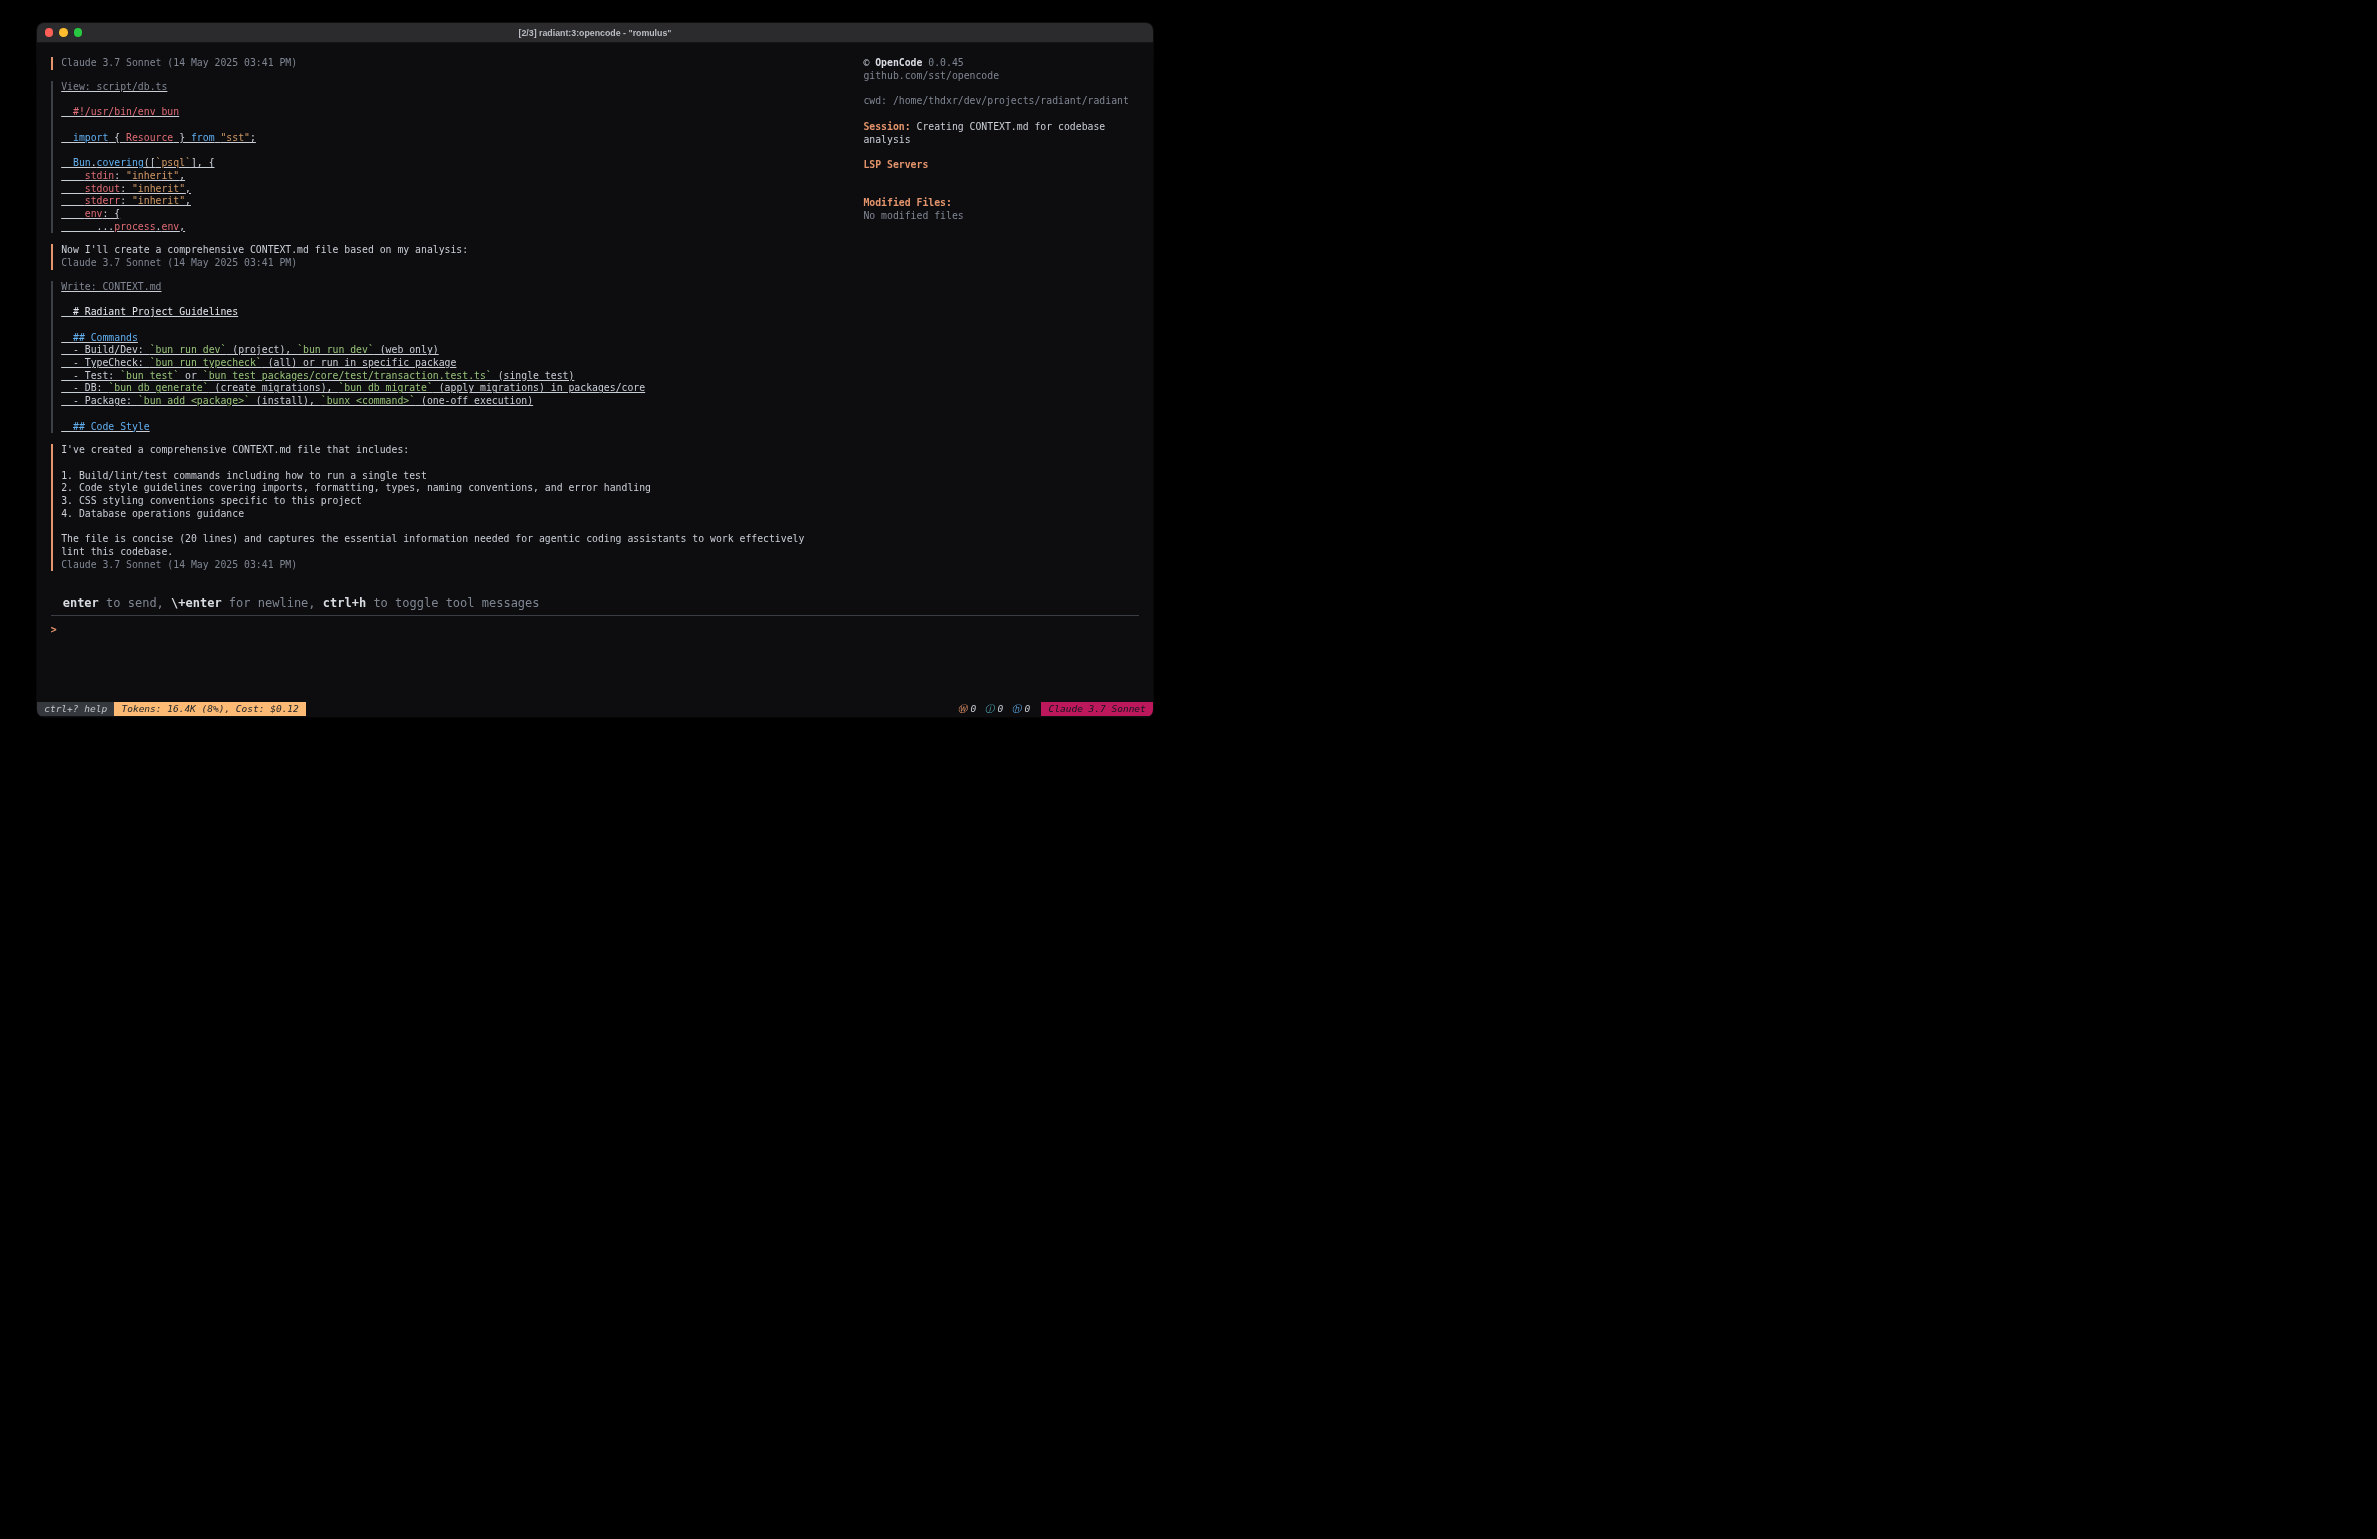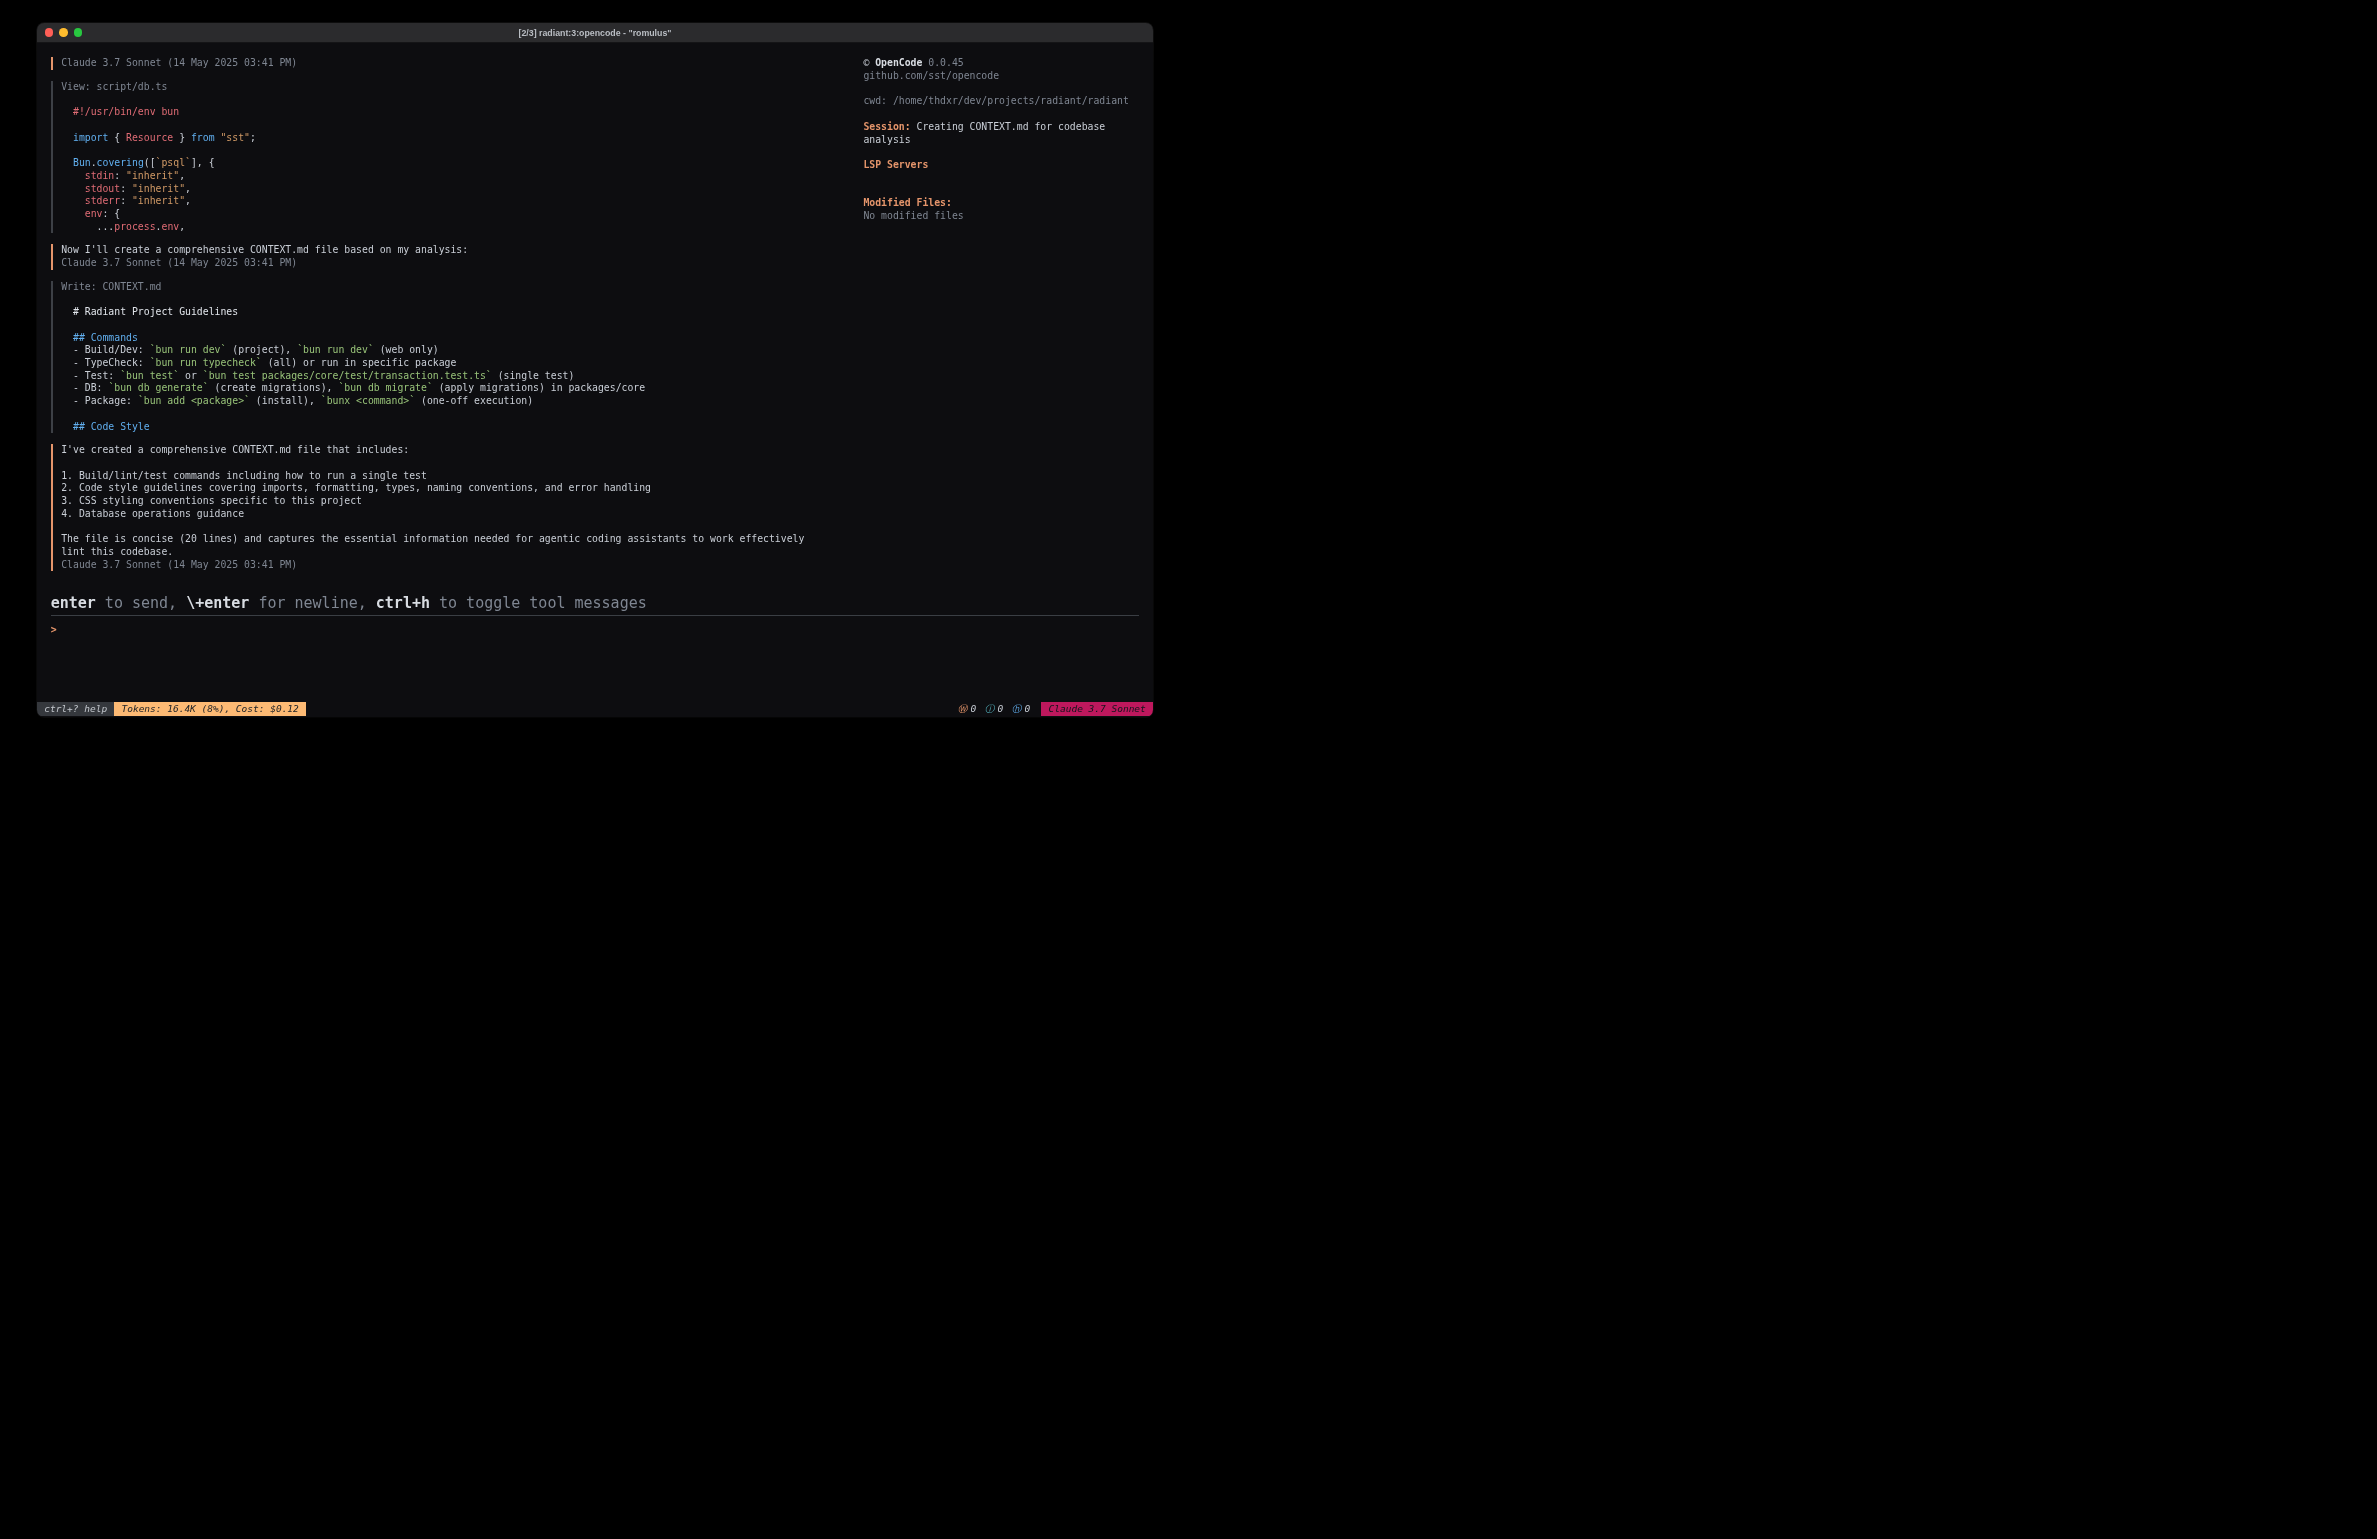--- a/index.html
+++ b/index.html
@@ -28,34 +28,34 @@
   .terminal {
     flex:1; display:flex; flex-direction:column; background:#0d0d10;
     font-size:9.8px; line-height:12.7px; color:#c9ced6; overflow:hidden;
   }
   .term-body { flex:1; padding:14.4px 14.4px 0 13.7px; overflow:hidden; }
   .main-row { display:flex; }
   .chat { flex:1; min-width:0; }
   .sidebar { width:283px; flex:0 0 auto; padding-left:7.8px; }
   .sidebar .line { white-space:pre-wrap; }
   .block { border-left:2.6px solid #e5956b; padding-left:8.5px; margin-bottom:11px; }
-  .block.tool { border-left-color:#3d4046; }
+  .block.tool { border-left-color:#3d4046;text-decoration:underline; }
   .line { white-space:pre; min-height:12.7px; }
   .c-mut { color:#7f8692; }
   .c-blue { color:#61afef; }
   .c-red { color:#e06c75; }
   .c-orn { color:#d19a66; }
   .c-grn { color:#98c379; }
   .c-wht { color:#e2e6ec; }
   .c-bold { color:#d8dce2; font-weight:bold; }
   .c-ornb { color:#e5956b; font-weight:bold; }
   .c-tmx { color:#9aa1aa; }
   .c-tmxcur { color:#c6ccd3; }
   .input-section { margin-top:14.4px; }
-  .help { font-size:15px; }
+  .help { font-size:12px;margin-left:12px; }
   .hr { height:0.7px; background:#3a3e44; margin:5.2px 0 8.5px; }
   .prompt-row { min-height:12.7px; }
   .prompt-symbol { color:#e5956b; font-weight:bold; }
   .statusbar {
     flex:0 0 auto; height:13.7px; display:flex; justify-content:space-between;
     align-items:stretch; font-size:9.5px; line-height:13.7px; margin-bottom:1.3px;font-style:italic;
   }
   .sb-left { display:flex; }
   .sb-help { background:#35383d; color:#c3c7cd; padding:0 7.2px; }
   .sb-tokens { background:#fdba74; color:#212428; padding:0 7.2px; }

